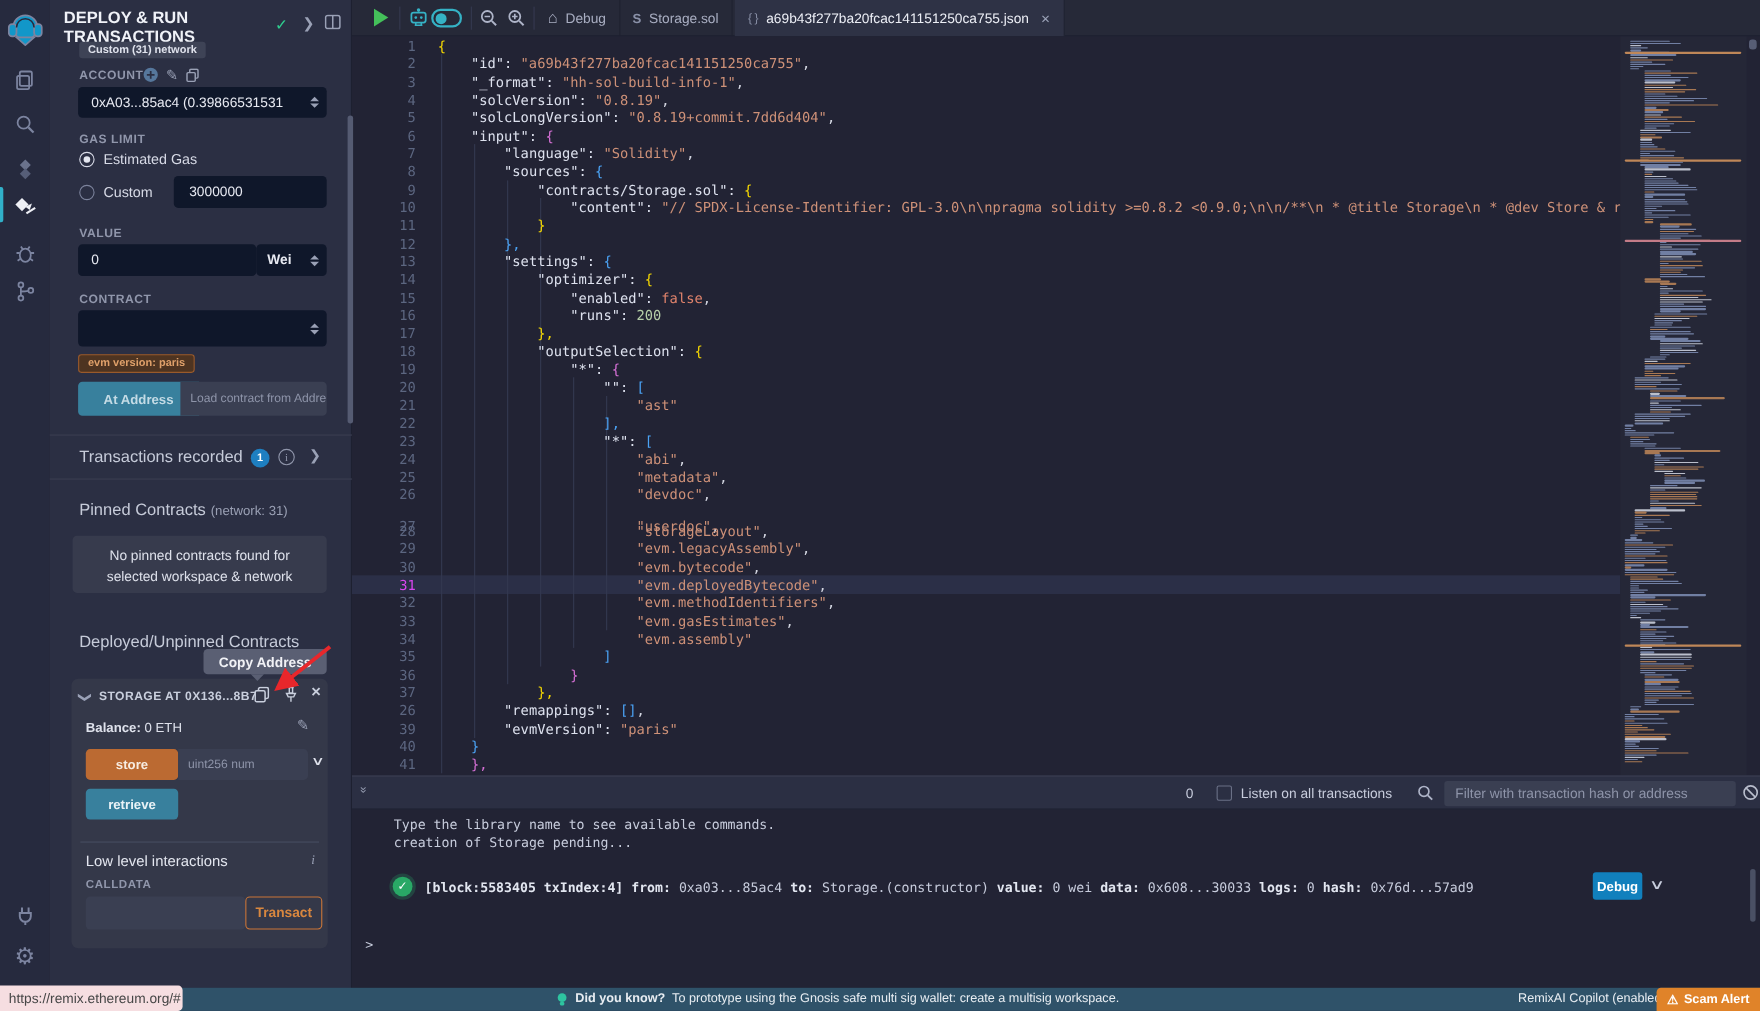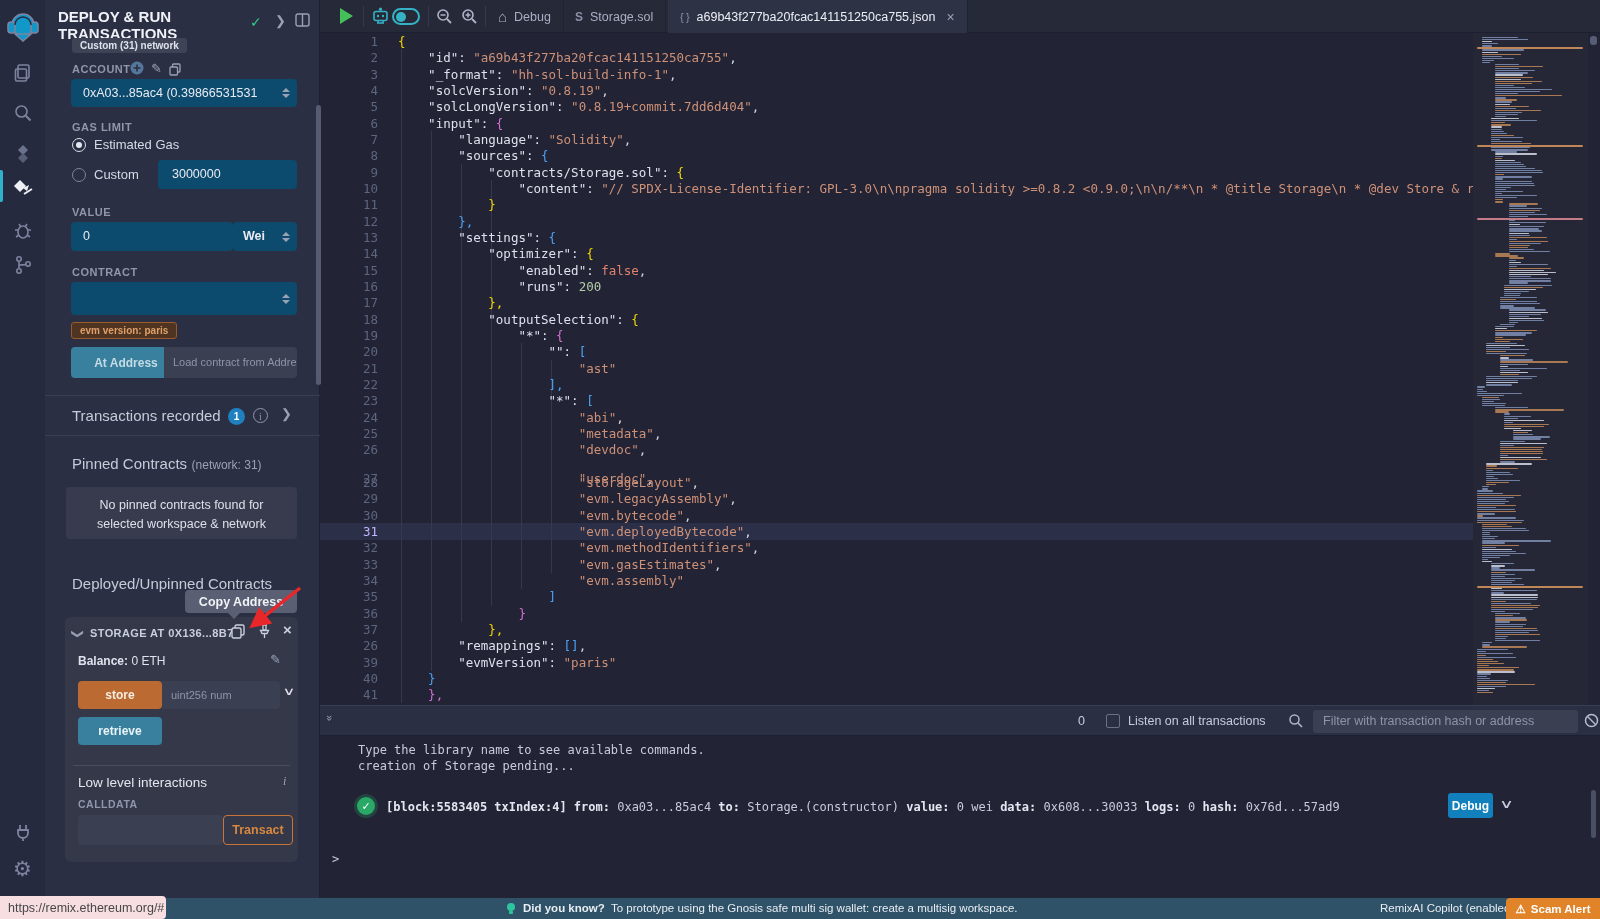--- a/index.html
+++ b/index.html
@@ -9,21 +9,21 @@
   
   #iconbar { left:0; top:0; width:45px; height:919px; background:#262a3e; z-index:5; }
   .ibicon { position:absolute; left:0; width:45px; height:34px; display:flex; align-items:center; justify-content:center; color:#7c84a0; }
   .ibicon svg { stroke:#7c84a0; fill:none; stroke-width:1.6; }
   .ibicon.active svg { stroke:#eef0f6; }
   .active-bar { position:absolute; left:0; width:3px; background:#31b0c9; border-radius:0 2px 2px 0; }
   
   #sidepanel { left:45px; top:0; width:275px; height:919px; background:#2b2f43; z-index:4; border-right:1px solid #1d2030; }
   .lbl { font-size:11px; font-weight:bold; color:#9096ab; letter-spacing:.5px; }
   .h15 { font-size:15px; color:#c6cbd9; }
-  .input { background:#0c4a6e; border-radius:4px; color:#e8eaf2; font-size:12.5px; overflow:hidden; white-space:nowrap; }
+  .input { background:#0f172a; border-radius:4px; color:#e8eaf2; font-size:12.5px; overflow:hidden; white-space:nowrap; }
   .placeholder { color:#8e94a9; }
   .stepper { position:absolute; right:7px; top:50%; transform:translateY(-50%); display:flex; flex-direction:column; gap:2px; }
   .stepper i { width:0; height:0; border-left:4px solid transparent; border-right:4px solid transparent; }
   .stepper .up { border-bottom:4px solid #9aa1b6; }
   .stepper .dn { border-top:4px solid #9aa1b6; }
   .divider { position:absolute; left:0; width:275px; height:1px; background:#3a3e51; }
   .radio { position:absolute; width:14px; height:14px; border-radius:50%; border:1px solid #7c839c; }
   .radio.sel { border-color:#d9dce8; }
   .radio.sel::after { content:""; position:absolute; left:3px; top:3px; width:6px; height:6px; border-radius:50%; background:#e4e7f0; }
   .btn-teal { background:#38809d; border-radius:4px; color:#c4dbe5; font-size:12px; font-weight:bold; display:flex; align-items:center; justify-content:center; }
@@ -326,21 +326,21 @@
         <div class="codeline" style="top: 326.6px;"><span class="lnum">21</span><span class="lcode"><span>                        </span><span class="s">"ast"</span></span></div>
         <div class="codeline" style="top: 342.93px;"><span class="lnum">22</span><span class="lcode"><span>                    </span><span class="u">],</span></span></div>
         <div class="codeline" style="top: 359.26px;"><span class="lnum">23</span><span class="lcode"><span>                    </span><span class="k">"*": </span><span class="u">[</span></span></div>
         <div class="codeline" style="top: 375.59px;"><span class="lnum">24</span><span class="lcode"><span>                        </span><span class="s">"abi"</span><span class="p">,</span></span></div>
         <div class="codeline" style="top: 391.92px;"><span class="lnum">25</span><span class="lcode"><span>                        </span><span class="s">"metadata"</span><span class="p">,</span></span></div>
         <div class="codeline" style="top: 408.25px;"><span class="lnum">26</span><span class="lcode"><span>                        </span><span class="s">"devdoc"</span><span class="p">,</span></span></div>
         <div class="codeline" style="top: 437px; padding-left: 40px;"><span class="lnum">27</span><span class="lcode"><span>                        </span><span class="s">"userdoc"</span><span class="p">,</span></span></div>
         <div class="codeline" style="top: 440.91px;"><span class="lnum">28</span><span class="lcode"><span>                        </span><span class="s">"storageLayout"</span><span class="p">,</span></span></div>
         <div class="codeline" style="top: 457.24px;"><span class="lnum">29</span><span class="lcode"><span>                        </span><span class="s">"evm.legacyAssembly"</span><span class="p">,</span></span></div>
         <div class="codeline" style="top: 473.57px;"><span class="lnum">30</span><span class="lcode"><span>                        </span><span class="s">"evm.bytecode"</span><span class="p">,</span></span></div>
-        <div class="codeline" style="top: 489.9px;"><span class="lnum" style="color: #c4b5fd;">31</span><span class="lcode"><span>                        </span><span class="s">"evm.deployedBytecode"</span><span class="p">,</span></span></div>
+        <div class="codeline" style="top: 489.9px;"><span class="lnum" style="color: #d946ef;">31</span><span class="lcode"><span>                        </span><span class="s">"evm.deployedBytecode"</span><span class="p">,</span></span></div>
         <div class="codeline" style="top: 506.23px;"><span class="lnum">32</span><span class="lcode"><span>                        </span><span class="s">"evm.methodIdentifiers"</span><span class="p">,</span></span></div>
         <div class="codeline" style="top: 522.56px;"><span class="lnum">33</span><span class="lcode"><span>                        </span><span class="s">"evm.gasEstimates"</span><span class="p">,</span></span></div>
         <div class="codeline" style="top: 538.89px;"><span class="lnum">34</span><span class="lcode"><span>                        </span><span class="s">"evm.assembly"</span></span></div>
         <div class="codeline" style="top: 555.22px;"><span class="lnum">35</span><span class="lcode"><span>                    </span><span class="u">]</span></span></div>
         <div class="codeline" style="top: 571.55px;"><span class="lnum">36</span><span class="lcode"><span>                </span><span class="m">}</span></span></div>
         <div class="codeline" style="top: 587.88px;"><span class="lnum">37</span><span class="lcode"><span>            </span><span class="y">},</span></span></div>
         <div class="codeline" style="top: 604.21px;"><span class="lnum">26</span><span class="lcode"><span>        </span><span class="k">"remappings": </span><span class="u">[]</span><span class="p">,</span></span></div>
         <div class="codeline" style="top: 620.54px;"><span class="lnum">39</span><span class="lcode"><span>        </span><span class="k">"evmVersion": </span><span class="s">"paris"</span></span></div>
         <div class="codeline" style="top: 636.87px;"><span class="lnum">40</span><span class="lcode"><span>    </span><span class="u">}</span></span></div>
         <div class="codeline" style="top: 653.2px;"><span class="lnum">41</span><span class="lcode"><span>    </span><span class="m">},</span></span></div>

